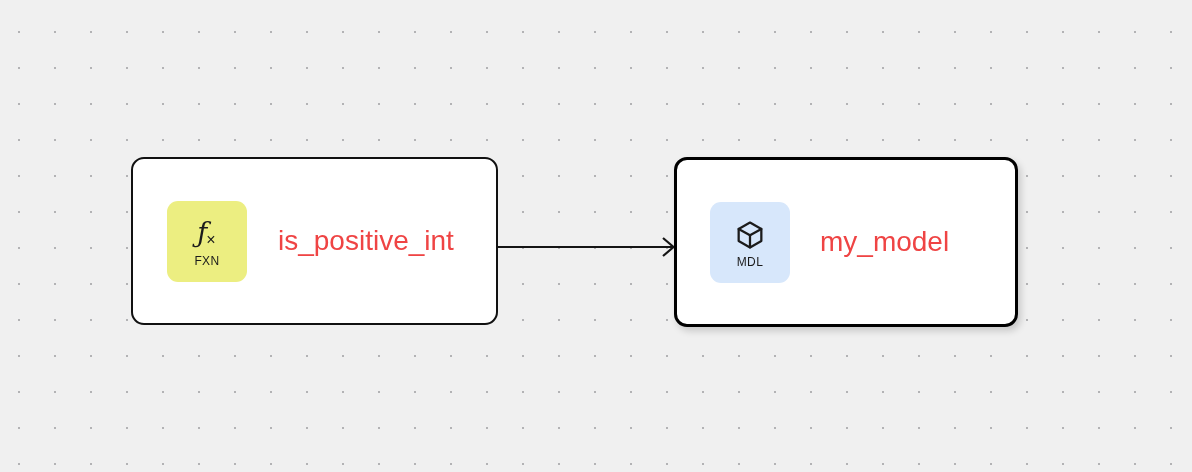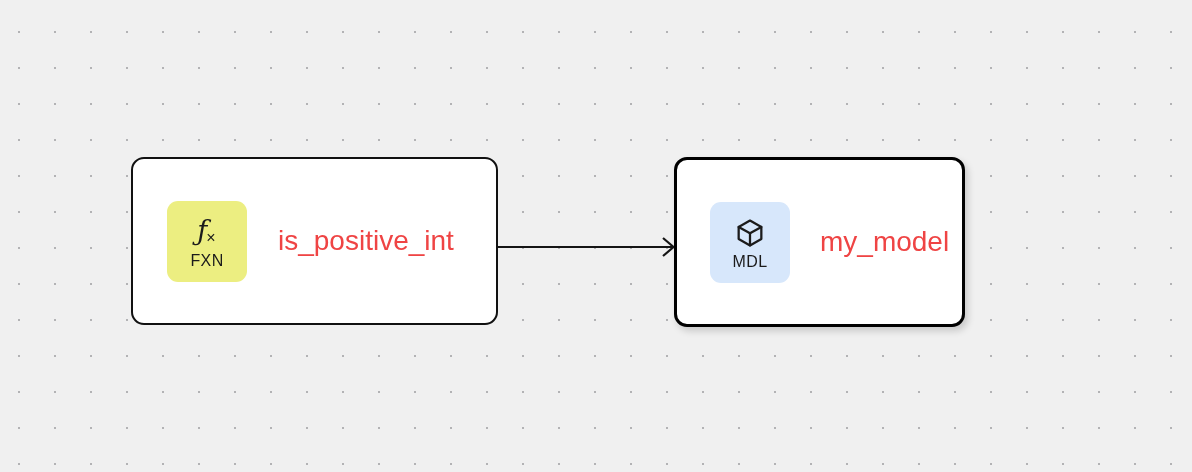--- a/index.html
+++ b/index.html
@@ -56,21 +56,21 @@
 
   #node-fxn {
     left: 131px;
     top: 157px;
     width: 367px;
     height: 168px;
   }
   #node-mdl {
     left: 674px;
     top: 157px;
-    width: 291px;
+    width: 344px;
     height: 170px;
   }
 
   
   .type-badge {
     box-sizing: border-box;
     width: 80px;
     height: 81px;
     border-radius: 11px;
     display: flex;
@@ -107,21 +107,21 @@
   .fx-glyph .times {
     font-family: "Liberation Sans", sans-serif;
     font-style: normal;
     font-size: 16px;
     position: relative;
     top: 3px;
     left: -1px;
   }
   .badge-abbr {
     font-family: "Liberation Sans", sans-serif;
-    font-size: 16px;
+    font-size: 12px;
     line-height: 1;
     color: #1b1b1b;
     letter-spacing: 0.4px;
     margin-top: 3px;
   }
 
   
   .node-label {
     font-family: "Liberation Sans", sans-serif;
     font-size: 28px;

